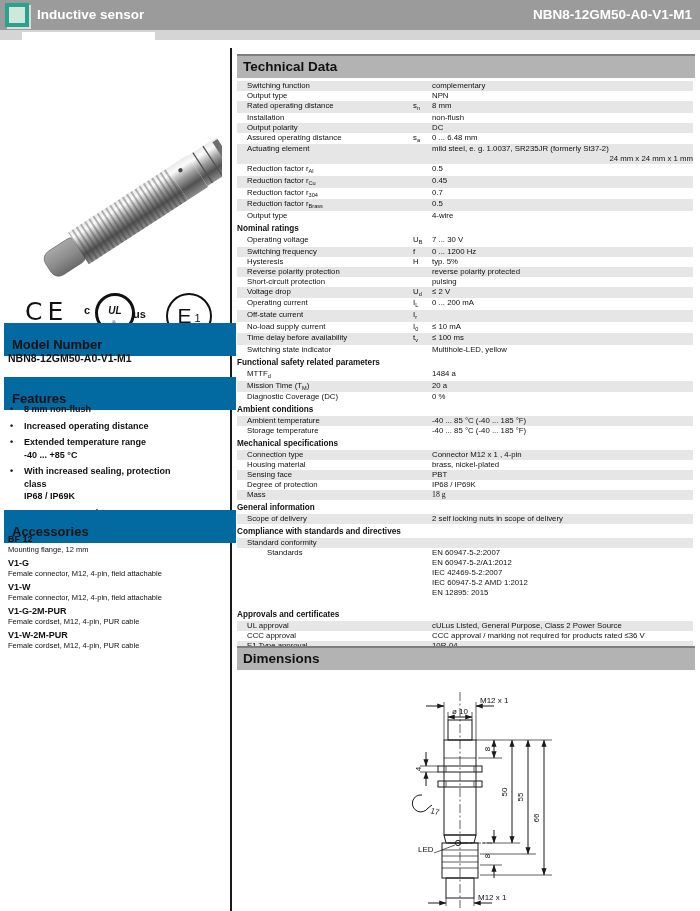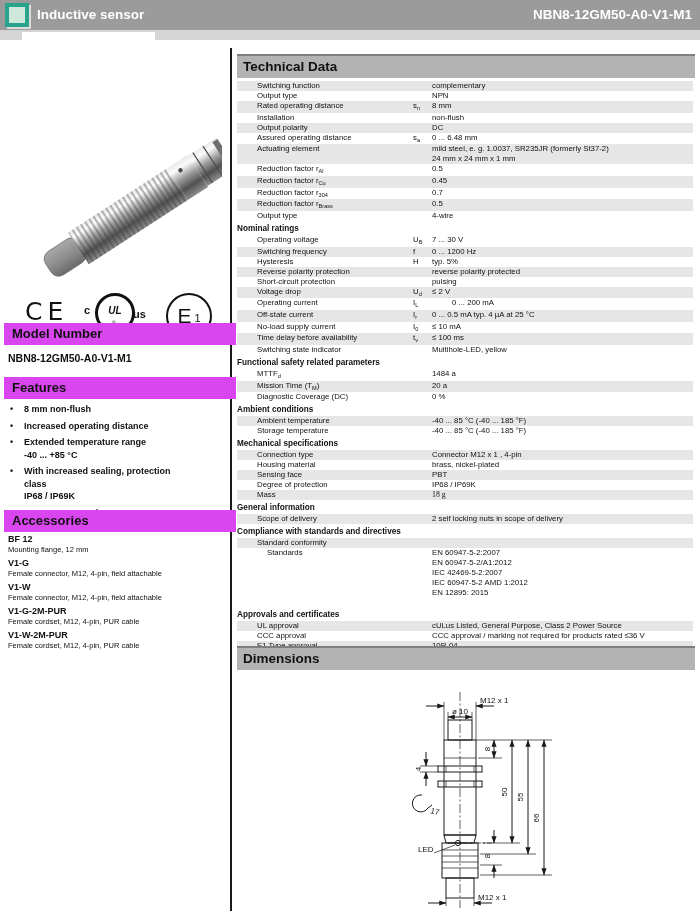--- a/index.html
+++ b/index.html
@@ -11,22 +11,22 @@
   .logo{position:absolute;left:5px;top:3px;width:16px;height:16px;background:#cfe8dc;
         border:4px solid #2aa38c;box-shadow:2px 2px 0 #dcdcdc}
   .htitle{position:absolute;left:37px;top:7px;color:#fff;font-size:13.5px;font-weight:bold}
   .hmodel{position:absolute;right:8px;top:7px;color:#fff;font-size:13.5px;font-weight:bold}
   .substrip{position:absolute;left:0;top:30px;width:700px;height:10px;background:#d5d5d5}
   .notch{position:absolute;left:22px;top:2px;width:133px;height:9px;background:#fff}
   .vline{position:absolute;left:230px;top:48px;width:2px;height:863px;background:#1a1a1a}
 
   
   .left{position:absolute;left:0;top:40px;width:276px;height:871px}
-  .secbarL{position:absolute;left:4px;width:224px;height:16px;background:#d946ef;
-           font-size:13px;font-weight:bold;padding:3px 0 3px 8px;box-sizing:content-box}
+  .secbarL{position:absolute;left:4px;width:224px;height:16px;background:#0369a1;
+           font-size:13px;font-weight:bold;padding:14px 0 3px 8px;box-sizing:content-box}
   .modelval{position:absolute;left:8px;top:312px;font-size:10.5px;font-weight:bold}
   .featlist{position:absolute;left:8px;top:363px;width:218px}
   .feat{display:flex;margin-bottom:4px}
   .feat .bl{flex:0 0 14px;font-weight:bold;font-size:9px;line-height:12.5px;padding-left:2px}
   .feat .bl::before{content:"•"}
   .feat .ft{font-weight:bold;font-size:9px;line-height:12.5px;white-space:pre-line}
   .acclist{position:absolute;left:8px;top:494px;width:218px}
   .acc{margin-bottom:3px}
   .acc .an{font-size:9px;font-weight:bold;line-height:11px}
   .acc .ad{font-size:7.5px;line-height:10px}
@@ -48,21 +48,21 @@
 
   
   .right{position:absolute;left:237px;top:0;width:460px;height:662px}
   .secbarR{position:absolute;left:0;width:458px;background:#b3b3b3;border-top:2px solid #7e7e7e;
            font-size:13.5px;font-weight:bold;padding:3px 0 3px 6px;box-sizing:border-box;height:24px}
   #tech-table{position:absolute;left:0;top:81px;width:456px}
   .tsec{font-size:8.2px;font-weight:bold;line-height:12px;padding-top:2px}
   .tsec.gap{margin-top:9px}
   .trow{display:flex;font-size:7.8px;line-height:10px}
   .trow.shade{background:#e6e6e6}
-  .tl{flex:0 0 176px;padding-left:20px;box-sizing:border-box}
+  .tl{flex:0 0 176px;padding-left:10px;box-sizing:border-box}
   .ts{flex:0 0 19px}
   .tv{flex:1}
   sub{font-size:0.72em;vertical-align:-0.3em}
 
   
   .dimsvg{position:absolute;left:133px;top:680px}
   .dln{stroke:#1a1a1a;stroke-width:1;fill:none}
   .thin{stroke:#1a1a1a;stroke-width:0.7;fill:none}
   .dtxt{font-family:"Liberation Sans",sans-serif;font-size:8px;fill:#111}
 </style>
@@ -228,21 +228,21 @@
           <span class="ts">s<sub>a</sub></span>
           <span class="tv">
             <div style="min-height: 10px;">0 ... 6.48 mm</div>
           </span>
         </div>
         <div class="trow shade">
           <span class="tl">Actuating element</span>
           <span class="ts"></span>
           <span class="tv">
             <div style="min-height: 10px;">mild steel, e. g. 1.0037, SR235JR (formerly St37-2)</div>
-            <div style="min-height: 10px;">24 mm x 24 mm x 1 mm</div>
+            <div style="min-height: 10px; text-align: right;">24 mm x 24 mm x 1 mm</div>
           </span>
         </div>
         <div class="trow">
           <span class="tl">Reduction factor r<sub>Al</sub></span>
           <span class="ts"></span>
           <span class="tv">
             <div style="min-height: 10px;">0.5</div>
           </span>
         </div>
         <div class="trow shade">
@@ -313,29 +313,26 @@
           <span class="tl">Voltage drop</span>
           <span class="ts">U<sub>d</sub></span>
           <span class="tv">
             <div style="min-height: 10px;">≤ 2 V</div>
           </span>
         </div>
         <div class="trow">
           <span class="tl">Operating current</span>
           <span class="ts">I<sub>L</sub></span>
           <span class="tv">
-            <div style="min-height: 10px; margin-left: 20px;">0 ... 200 mA</div>
+            <div style="min-height: 10px;">0 ... 200 mA</div>
           </span>
         </div>
         <div class="trow shade">
           <span class="tl">Off-state current</span>
           <span class="ts">I<sub>r</sub></span>
-          <span class="tv">
-            <div style="min-height: 10px;">0 ... 0.5 mA typ. 4 µA at 25 °C</div>
-          </span>
         </div>
         <div class="trow">
           <span class="tl">No-load supply current</span>
           <span class="ts">I<sub>0</sub></span>
           <span class="tv">
             <div style="min-height: 10px;">≤ 10 mA</div>
           </span>
         </div>
         <div class="trow shade">
           <span class="tl">Time delay before availability</span>

